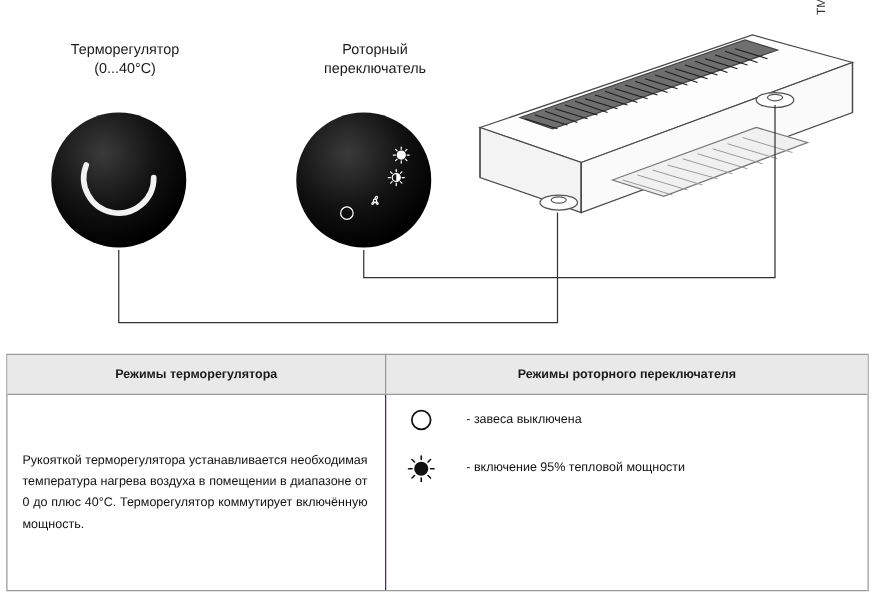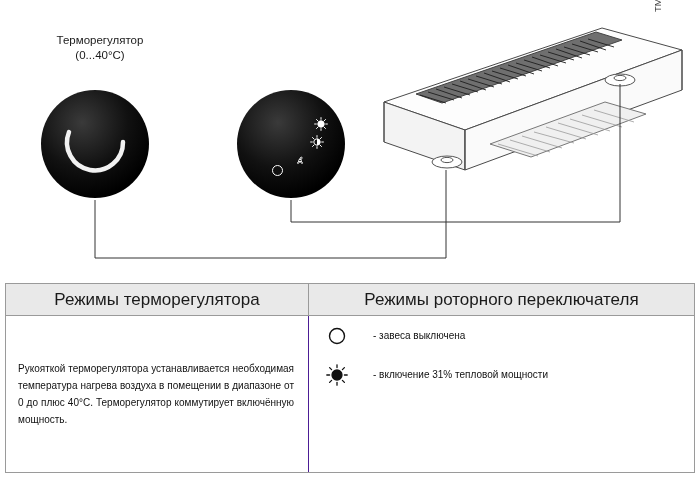--- a/index.html
+++ b/index.html
@@ -137,22 +137,22 @@
     display: flex;
     height: 32px;
     background: #e9e9e9;
     border-bottom: 1px solid #9a9a9a;
     box-sizing: border-box;
   }
   .th {
     display: flex;
     align-items: center;
     justify-content: center;
-    font-size: 17px;
-    font-weight: normal;
+    font-size: 10px;
+    font-weight: bold;
     color: #1a1a1a;
     box-sizing: border-box;
   }
   #th-left {
     width: 303px;
     border-right: 1px solid #9a9a9a;
   }
   #th-right {
     flex: 1;
   }
@@ -201,20 +201,22 @@
   .ico { display: block; }
 </style>
 </head>
 <body>
 
 <div id="diagram">
 
   <div class="caption" id="thermo-caption">Терморегулятор
 (0...40°C)</div>
 
+  <div class="caption" id="rotary-caption">Роторный
+переключатель</div>
 
   <div class="knob" id="thermo-knob"></div>
   <svg id="thermo-arc" viewBox="0 0 108 108">
     <path d="M 28 42 A 28 28 0 1 0 82 52" fill="none" stroke="#f2f2f2" stroke-width="4.5" stroke-linecap="round"></path>
   </svg>
 
   <div class="knob" id="rotary-knob"></div>
 
   <div class="mark-circle" id="mark-off"></div>
 
@@ -364,18 +366,18 @@
                 <line x1="1.8" y1="12" x2="4.6" y2="12"></line>
                 <line x1="19.4" y1="12" x2="22.2" y2="12"></line>
                 <line x1="4.6" y1="4.6" x2="6.6" y2="6.6"></line>
                 <line x1="17.4" y1="17.4" x2="19.4" y2="19.4"></line>
                 <line x1="19.4" y1="4.6" x2="17.4" y2="6.6"></line>
                 <line x1="6.6" y1="17.4" x2="4.6" y2="19.4"></line>
               </g>
             </g>
           </svg>
         </div>
-        <div class="mode-label">- включение 31% тепловой мощности</div>
+        <div class="mode-label">- включение 95% тепловой мощности</div>
       </div>
 
     </div>
   </div>
 </div>
 
 </body></html>

